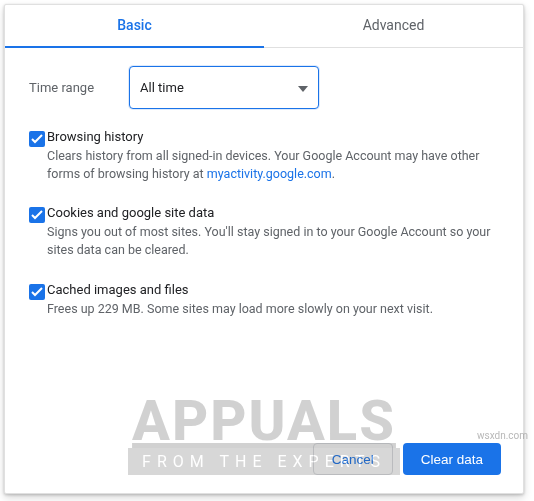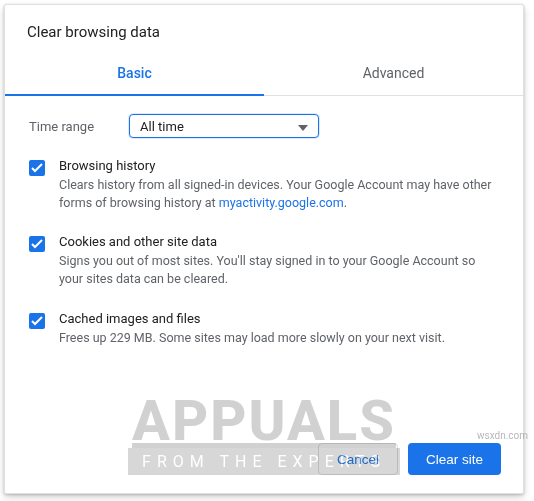--- a/index.html
+++ b/index.html
@@ -63,36 +63,36 @@
       align-items: center;
       gap: 35px;
       margin-bottom: 20px;
     }
     .timerow-label {
       font-size: 13px;
       color: #5f6368;
     }
     .select {
       width: 190px;
-      height: 24px;
+      height: 43px;
       border: 1px solid #1a73e8;
       border-radius: 4px;
       display: flex;
       align-items: center;
       justify-content: space-between;
       padding: 0 10px;
       background: #fff;
       cursor: pointer;
       box-shadow: 0 0 0 1px rgba(26,115,232,0.15);
     }
     .select-text { font-size: 13px; color: #202124; }
     .chev { color: #5f6368; }
     .option {
       display: flex;
-      gap: 12px;
+      gap: 0;
       margin-bottom: 22px;
       justify-content: center;
     }
     .cbwrap {
       width: 18px;
       flex: none;
       padding-top: 2px;
     }
     .cb {
       width: 16px; height: 16px;
@@ -181,21 +181,20 @@
       transform: rotate(0deg);
       opacity: 0.6;
       margin-left: 48px;
     }
   </style>
 </head>
 <body>
 
 <div class="dialog">
 
-  <div class="title">Clear browsing data</div>
 
   <div class="tabs">
     <div class="tab active">
       <span>Basic</span>
     </div>
     <div class="tab">
       <span>Advanced</span>
     </div>
   </div>
 
@@ -231,21 +230,21 @@
 
     <div class="option">
       <div class="cbwrap">
         <div class="cb">
           <svg width="12" height="10" viewBox="0 0 12 10">
               <path d="M1 5 L4 8 L11 1" stroke="#fff" stroke-width="2" fill="none"></path>
             </svg>
         </div>
       </div>
       <div class="otext">
-        <div class="otitle">Cookies and other site data</div>
+        <div class="otitle">Cookies and google site data</div>
         <div class="odesc">Signs you out of most sites. You'll stay signed in to your Google Account so your sites data can be cleared.</div>
       </div>
     </div>
 
     <div class="option">
       <div class="cbwrap">
         <div class="cb">
           <svg width="12" height="10" viewBox="0 0 12 10">
               <path d="M1 5 L4 8 L11 1" stroke="#fff" stroke-width="2" fill="none"></path>
             </svg>
@@ -254,21 +253,21 @@
       <div class="otext">
         <div class="otitle">Cached images and files</div>
         <div class="odesc">Frees up 229 MB. Some sites may load more slowly on your next visit.</div>
       </div>
     </div>
 
   </div>
 
   <div class="footer">
     <button class="btn btn-cancel">Cancel</button>
-    <button class="btn btn-primary">Clear site</button>
+    <button class="btn btn-primary">Clear data</button>
   </div>
 
   <div class="watermark">
     <div class="watermark-big">APPUALS</div>
     <div class="watermark-small">FROM THE EXPERTS</div>
   </div>
 
 </div>
 
 <div class="src">wsxdn.com</div>

